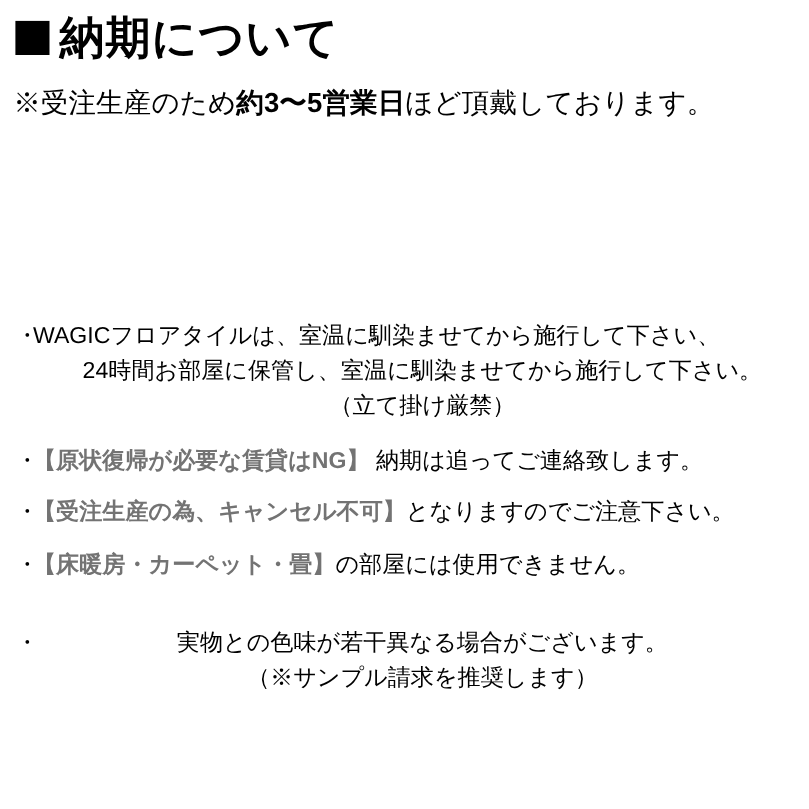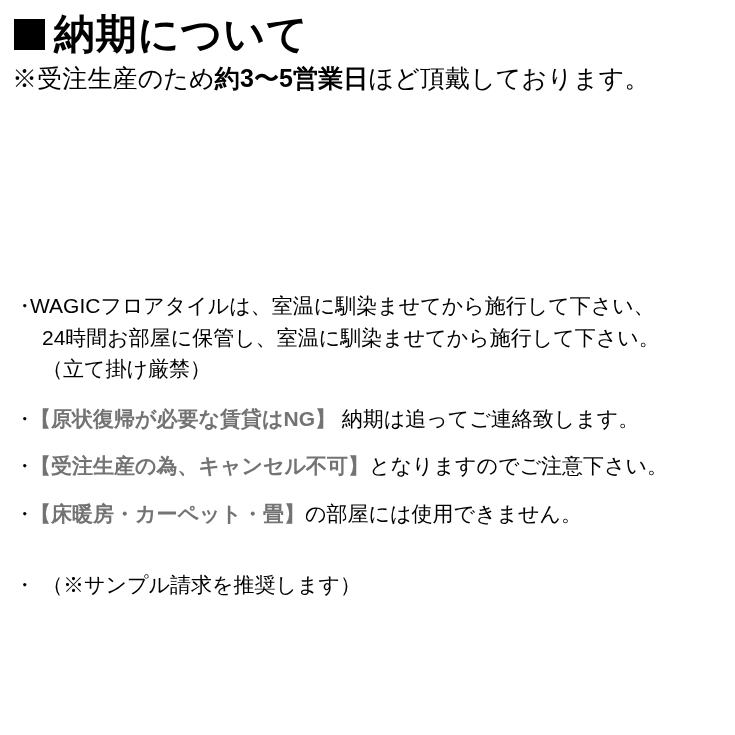--- a/index.html
+++ b/index.html
@@ -71,24 +71,25 @@
   }
   .bullet-body {
     flex: 1 1 auto;
   }
   .bullet-body .l {
     display: block;
     white-space: nowrap;
   }
   .indent1 {
     padding-left: 12px;
+    text-align: center;
   }
   
   #heading-delivery { position: absolute; left: 14px; top: 14px; }
-  #delivery-text { position: absolute; left: 12px; top: 61px; width: 712px; }
+  #delivery-text { position: absolute; left: 12px; top: 77px; width: 712px; }
   #heading-caution { position: absolute; left: 14px; top: 207px; }
   #caution-list { position: absolute; left: 14px; top: 290px; width: 712px; }
   .bullet-group { margin-bottom: 18px; }
   .bullet-group.tight { margin-bottom: 16px; }
   .nowrap { white-space: nowrap; }
 </style>
 </head>
 <body>
 
 <div class="page">
@@ -136,19 +137,20 @@
       <div class="bullet-row">
         <span class="dot">・</span>
         <span class="bullet-body nowrap"><span class="red">【床暖房・カーペット・畳】</span><span>の部屋には使用できません。</span></span>
       </div>
     </div>
 
     <div class="bullet-group">
       <div class="bullet-row">
         <span class="dot">・</span>
         <span class="bullet-body">
+          <span class="l indent1">実物との色味が若干異なる場合がございます。</span>
           <span class="l indent1">（※サンプル請求を推奨します）</span>
         </span>
       </div>
     </div>
 
   </div>
 </div>
 
 </body></html>

